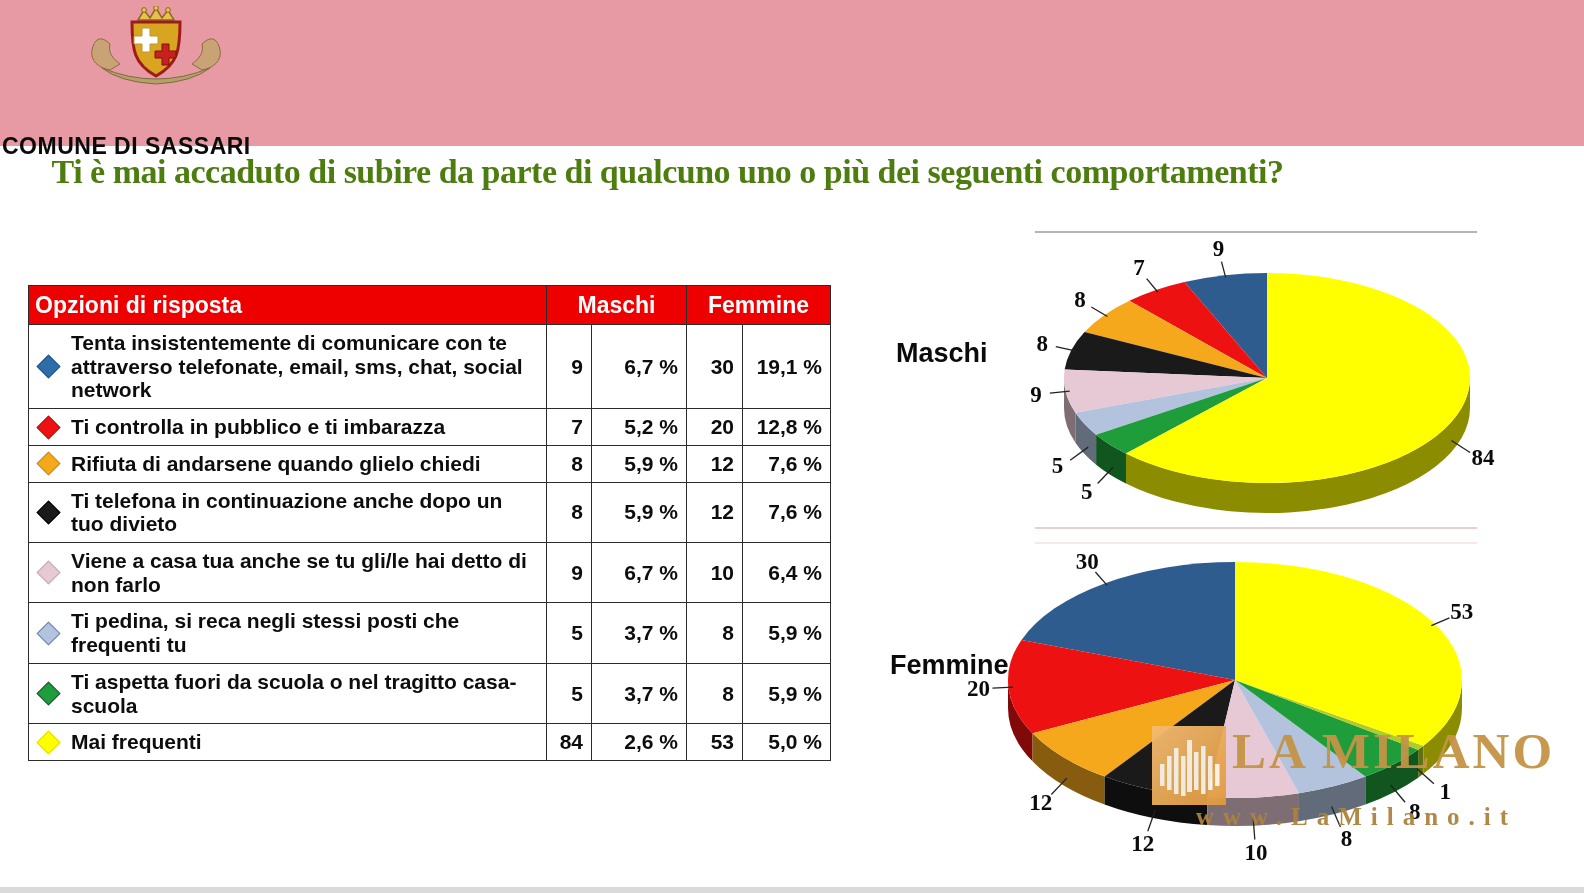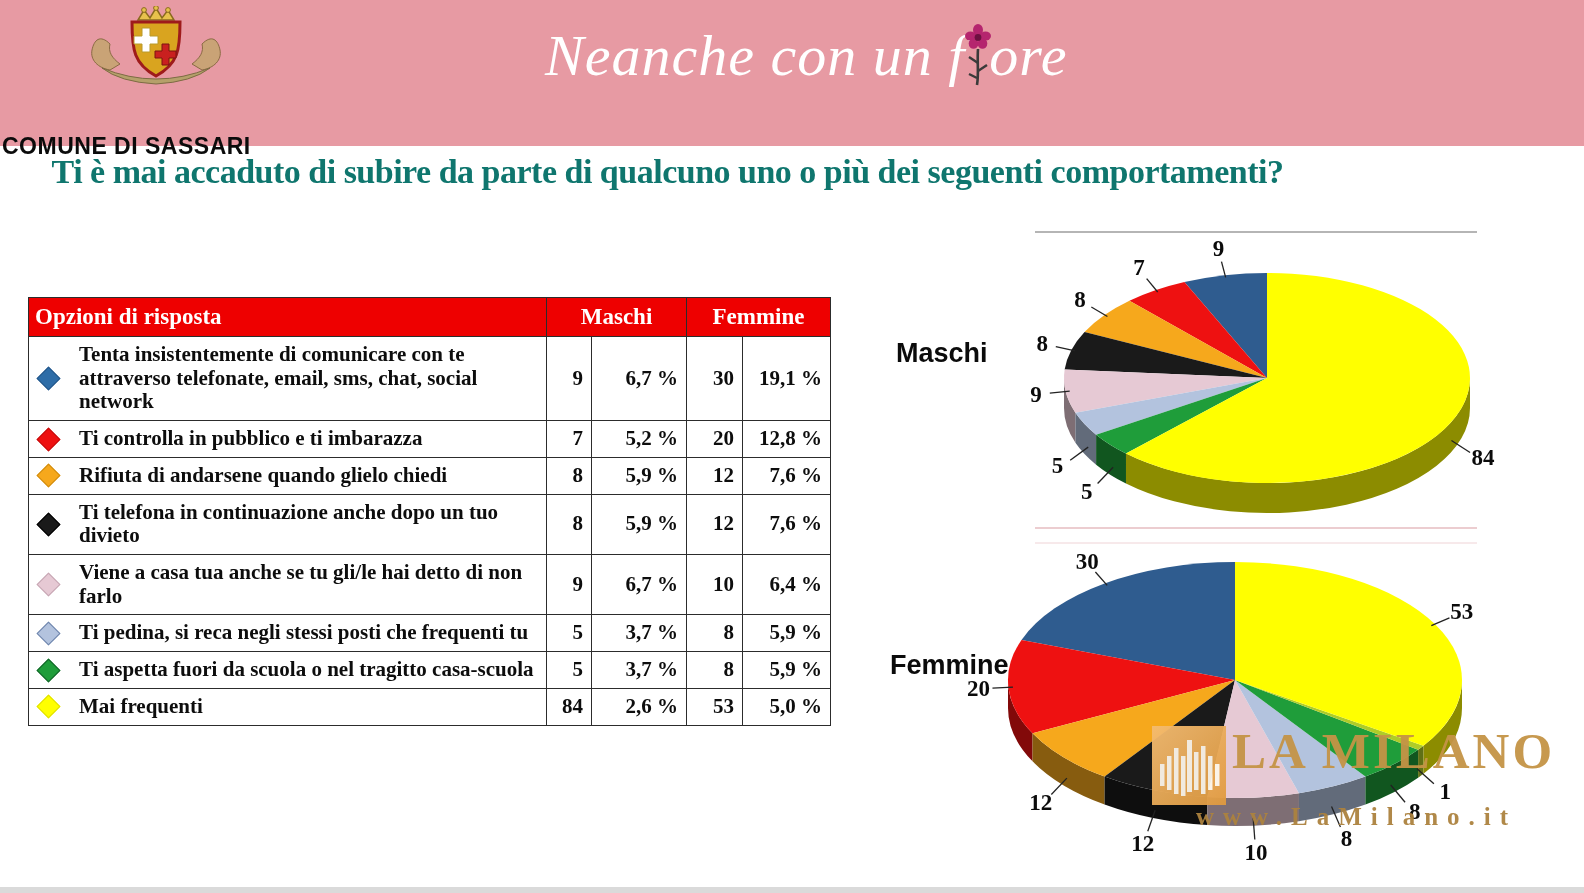--- a/index.html
+++ b/index.html
@@ -10,31 +10,31 @@
   .crest{position:absolute;left:72px;top:6px;}
   .org-lines{position:absolute;left:2px;top:92px;width:266px;text-align:left;
              font-weight:bold;font-size:23px;line-height:1.22;color:#0b0b0b;letter-spacing:.5px;margin-top:40px;}
   .campaign{position:absolute;left:545px;top:22px;height:90px;color:#fff;
             font-family:"Liberation Serif",serif;font-style:italic;font-weight:400;
             font-size:58px;white-space:nowrap;letter-spacing:1px;}
   .campaign svg{vertical-align:-14px;margin:0 -3px 0 -1px;}
   
   .main-title{position:absolute;left:0;top:150px;width:1335px;text-align:center;
               font-family:"Liberation Serif",serif;font-weight:bold;font-size:34px;
-              line-height:1.32;color:#0f766e;letter-spacing:-0.5px;}
-  
-  table.survey{position:absolute;left:28px;top:297px;width:802px;border-collapse:collapse;
-               table-layout:fixed;font-family:Liberation Serif, serif;}
+              line-height:1.32;color:#4d7c0f;letter-spacing:-0.5px;}
+  
+  table.survey{position:absolute;left:28px;top:285px;width:802px;border-collapse:collapse;
+               table-layout:fixed;}
   table.survey th,table.survey td{border:1px solid #2c2c2c;}
   table.survey thead th{background:#EE0000;color:#fff;font-size:23px;font-weight:bold;
                height:34px;padding:2px 6px;}
   th.opt-h{text-align:left;padding-left:8px;}
   table.survey td{font-size:21px;font-weight:bold;color:#0d0d0d;padding:6px 8px;line-height:1.13;}
   td.opt{padding:6px 6px;}
-  .optwrap{display:flex;align-items:center;gap:22px;}
+  .optwrap{display:flex;align-items:center;gap:14px;}
   .marker{flex:0 0 15px;width:15px;height:15px;transform:rotate(45deg);margin-left:3px;}
   td.num{text-align:right;padding-right:9px;}
   
   #charts{position:absolute;left:840px;top:225px;}
   .chart-side-label{position:absolute;font-weight:bold;font-size:27px;color:#0b0b0b;}
   #lbl-maschi{left:896px;top:338px;}
   #lbl-femmine{left:890px;top:650px;}
   
   .wm-box{position:absolute;left:1152px;top:726px;width:74px;height:79px;
           background:linear-gradient(135deg,#f4bc72,#e09a3f);opacity:.95;}
@@ -65,34 +65,20 @@
       <circle cx="96" cy="4" r="2.4" fill="#E7C14C" stroke="#8a6a1e"></circle>
 
       <path d="M60 16 H108 C108 44 106 58 84 70 C62 58 60 44 60 16 Z" fill="#D9A41F" stroke="#9E1B1B" stroke-width="3"></path>
 
       <path d="M70 22 h8 v8 h8 v8 h-8 v8 h-8 v-8 h-8 v-8 h8 Z" fill="#ffffff" stroke="#b99a2a" stroke-width="1"></path>
 
       <path d="M90 38 h7 v7 h7 v7 h-7 v7 h-7 v-7 h-7 v-7 h7 Z" fill="#C9201F" stroke="#7d1212" stroke-width="1"></path>
     </svg>
     <div class="org-lines">
       <div>COMUNE DI SASSARI</div>
-    </div>
-    <div class="campaign">
-      <span>Neanche con un f</span><svg width="28" height="66" viewBox="0 0 28 66">
-        <path d="M14 26 C13 40 15 50 13 62" stroke="#3a3a3a" stroke-width="2.6" fill="none"></path>
-        <path d="M14 40 L5 34 M14 48 L23 42 M13 55 L5 51" stroke="#3a3a3a" stroke-width="2.4"></path>
-        <g fill="#B5256E">
-          <ellipse cx="14" cy="7" rx="5" ry="6"></ellipse>
-          <ellipse cx="6.5" cy="13" rx="5.5" ry="4.5"></ellipse>
-          <ellipse cx="21.5" cy="13" rx="5.5" ry="4.5"></ellipse>
-          <ellipse cx="9.5" cy="20.5" rx="4.8" ry="5.3"></ellipse>
-          <ellipse cx="18.5" cy="20.5" rx="4.8" ry="5.3"></ellipse>
-        </g>
-        <circle cx="14" cy="14.5" r="3.4" fill="#6d1040"></circle>
-      </svg><span>ore</span>
     </div>
   </div>
 
   <div class="main-title">
     <div>Ti è mai accaduto di subire da parte di qualcuno uno o più dei seguenti comportamenti?</div>
   </div>
 
   <table class="survey">
     <colgroup>
       <col style="width:518px">

